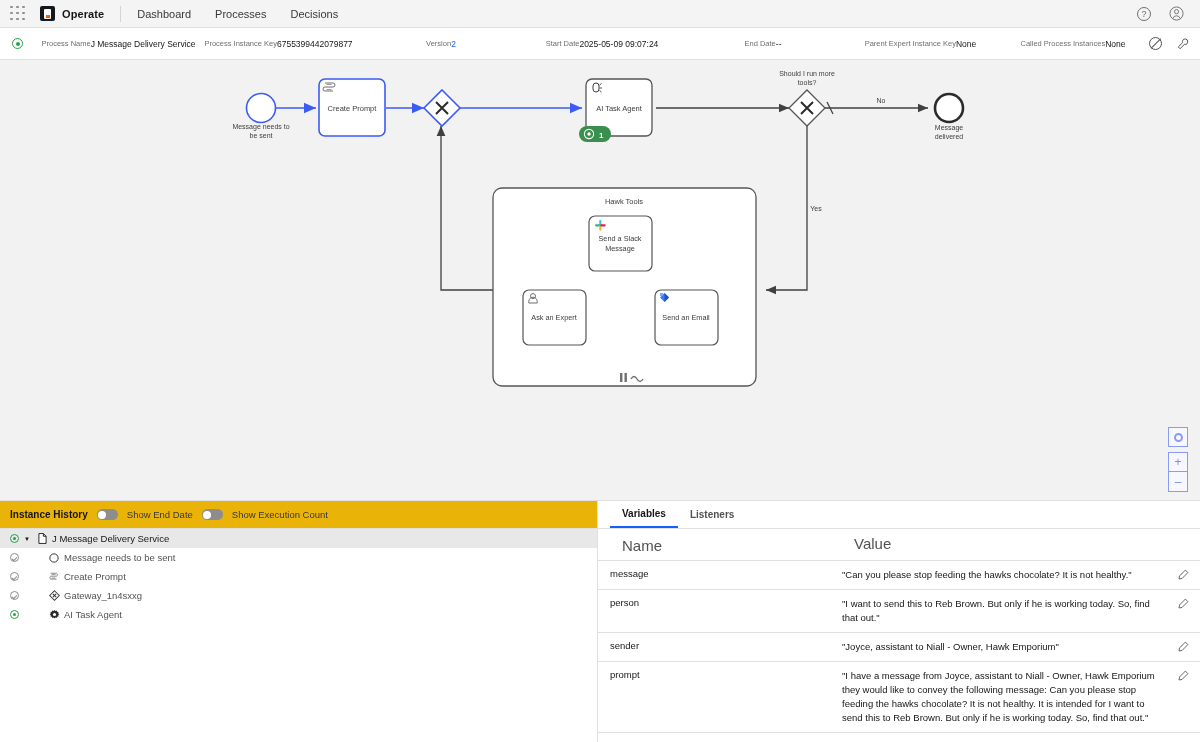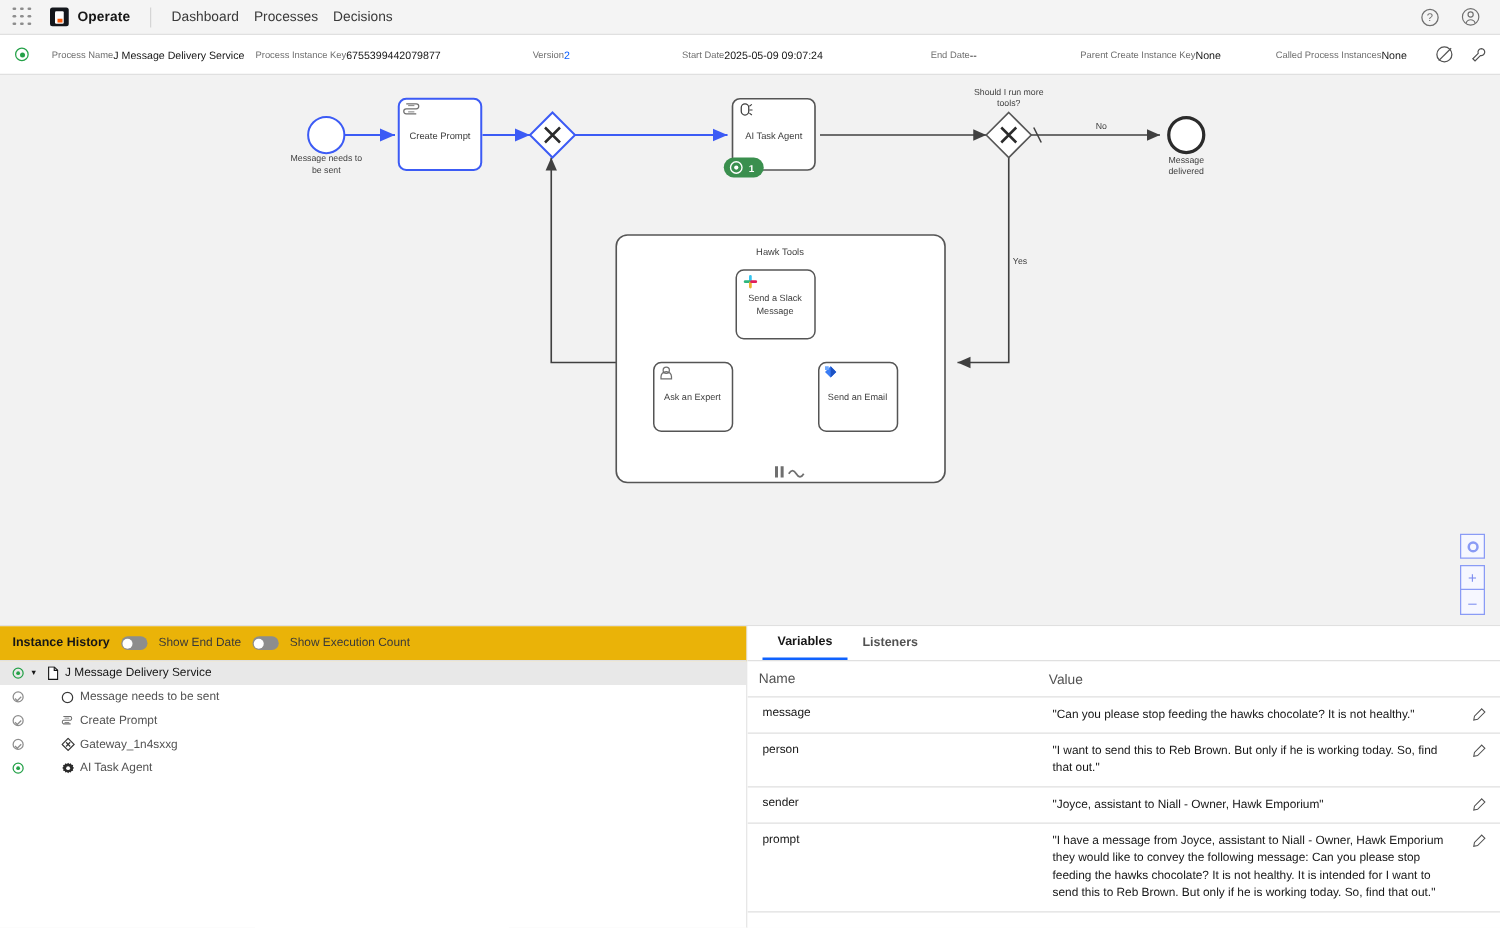--- a/index.html
+++ b/index.html
@@ -17,21 +17,21 @@
           grid-template-rows:repeat(3,1fr);gap:2px;margin-right:14px;}
   .waffle i{background:#8d8d8d;border-radius:50%;width:2.5px;height:2.5px;}
   .brand{display:flex;align-items:center;gap:7px;}
   .logo{width:15px;height:15px;background:#14171c;border-radius:2px;position:relative;}
   .logo:after{content:"";position:absolute;left:4px;top:2.5px;width:7px;height:10px;
               background:#fff;border-radius:1px;}
   .logo:before{content:"";position:absolute;left:5.5px;top:9px;width:4px;height:2.5px;
               background:#fc5d0d;z-index:2;}
   .brand-name{font-size:11px;font-weight:bold;letter-spacing:.1px;}
   .divider{width:1px;height:16px;background:#d5d5d5;margin:0 16px;}
-  .navlinks{display:flex;gap:12px;}
+  .navlinks{display:flex;gap:24px;}
   .navlinks a{font-size:11px;color:#393939;text-decoration:none;}
   .topright{margin-left:auto;display:flex;gap:18px;align-items:center;padding-right:6px;}
   .ico-circ{width:14px;height:14px;border:1px solid #6f6f6f;border-radius:50%;
             position:relative;font-size:9px;color:#6f6f6f;text-align:center;line-height:13px;}
   
   .inst-header{height:32px;background:#fff;border-bottom:1px solid #e0e0e0;
      display:flex;align-items:center;padding:0 12px;position:relative;}
   .state-dot{width:11px;height:11px;border-radius:50%;border:1.5px solid #24a148;
      display:flex;align-items:center;justify-content:center;margin-right:18px;flex:0 0 auto;}
   .state-dot i{width:4px;height:4px;border-radius:50%;background:#24a148;}
@@ -72,21 +72,21 @@
   .act i{width:3px;height:3px;border-radius:50%;background:#24a148;}
   .caret{width:10px;font-size:6px;color:#161616;flex:0 0 10px;text-align:center;}
   .nic{width:20px;flex:0 0 20px;display:flex;justify-content:center;align-items:center;}
   .indent{width:22px;flex:0 0 22px;}
   
   .right-pane{flex:1;display:flex;flex-direction:column;background:#fff;}
   .tabs{height:28px;display:flex;gap:0;border-bottom:1px solid #e0e0e0;padding-left:12px;align-items:stretch;}
   .tab{font-size:10px;color:#525252;display:flex;align-items:center;padding:0 12px;font-weight:bold;}
   .tab.active{color:#161616;font-weight:bold;border-bottom:2px solid #0f62fe;}
   .vtable{flex:1;overflow:hidden;}
-  .vhead{display:flex;font-size:11px;color:#525252;padding:8px 9px 6px;border-bottom:1px solid #e0e0e0;}
+  .vhead{display:flex;font-size:15px;color:#525252;padding:8px 24px 6px;border-bottom:1px solid #e0e0e0;}
   .vrow{display:flex;font-size:9.5px;color:#161616;padding:7px 0 7px 12px;
         border-bottom:1px solid #e0e0e0;align-items:flex-start;}
   .cname{width:200px;flex:0 0 200px;}
   .cval{flex:1;padding-right:10px;line-height:14px;margin-left:32px;}
   .cedit{width:34px;flex:0 0 34px;display:flex;justify-content:center;padding-top:1px;}
   svg{display:block;}
 </style>
 </head>
 <body>
 
@@ -141,21 +141,21 @@
   </div>
   <div class="meta" style="width:162px">
     <span class="lbl">Start Date</span>
     <span class="val">2025-05-09 09:07:24</span>
   </div>
   <div class="meta" style="width:160px">
     <span class="lbl">End Date</span>
     <span class="val">--</span>
   </div>
   <div class="meta" style="width:155px">
-    <span class="lbl">Parent Create Instance Key</span>
+    <span class="lbl">Parent Expert Instance Key</span>
     <span class="val">None</span>
   </div>
   <div class="meta" style="width:150px">
     <span class="lbl">Called Process Instances</span>
     <span class="val">None</span>
   </div>
 
   <div class="hdr-actions">
     <div class="ic-ban"></div>
     <svg width="14" height="14" viewBox="0 0 16 16">

